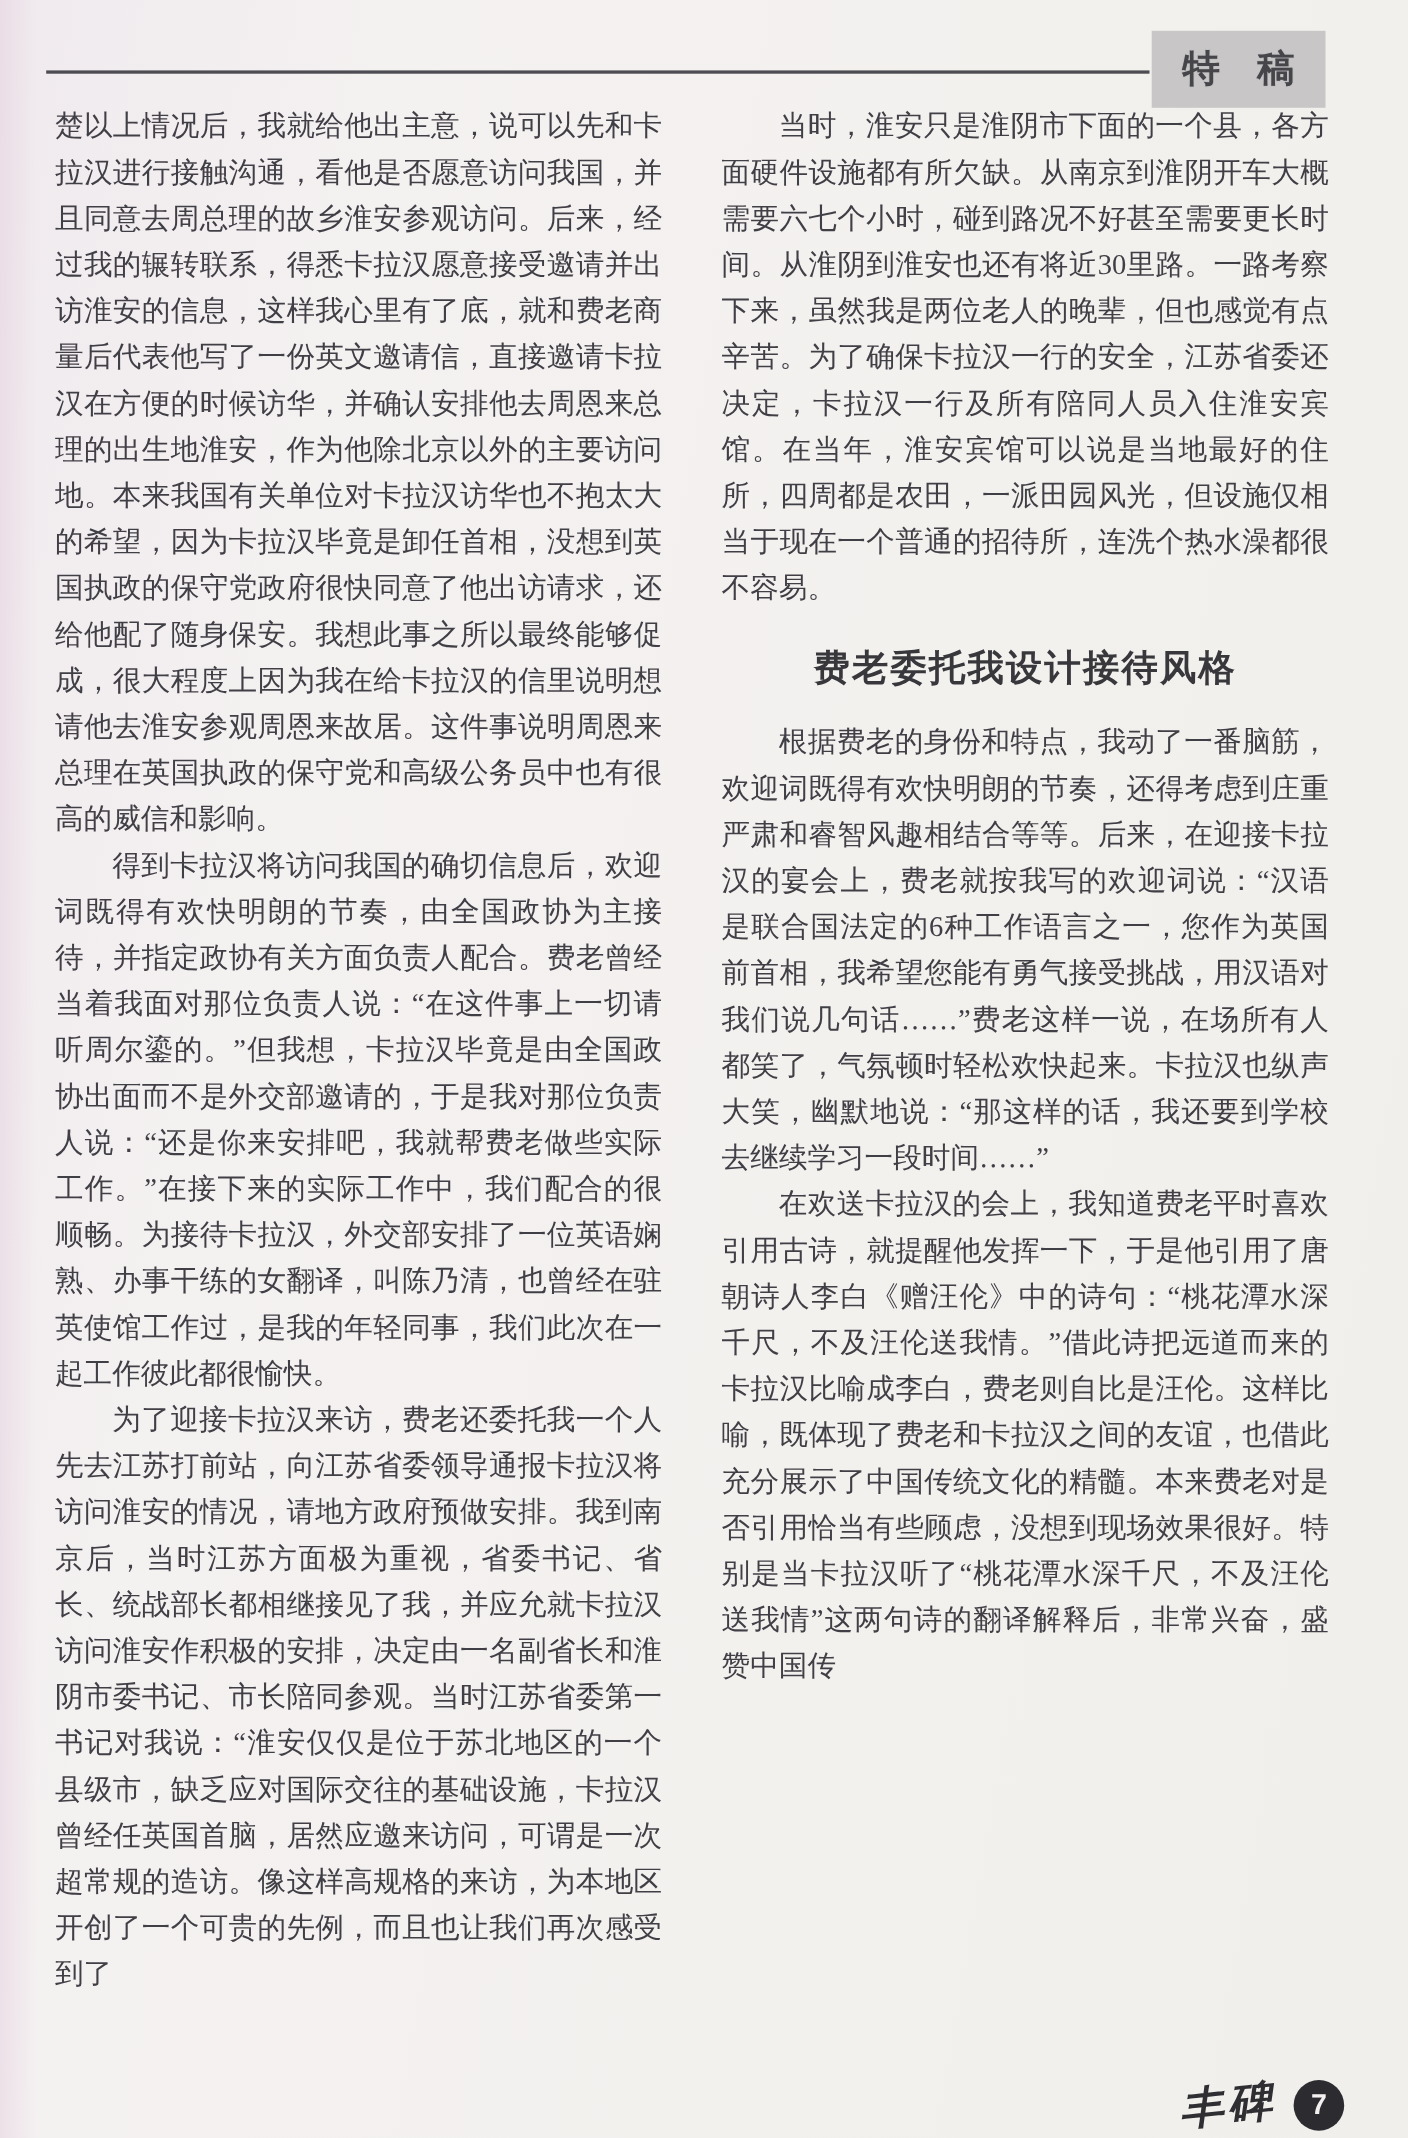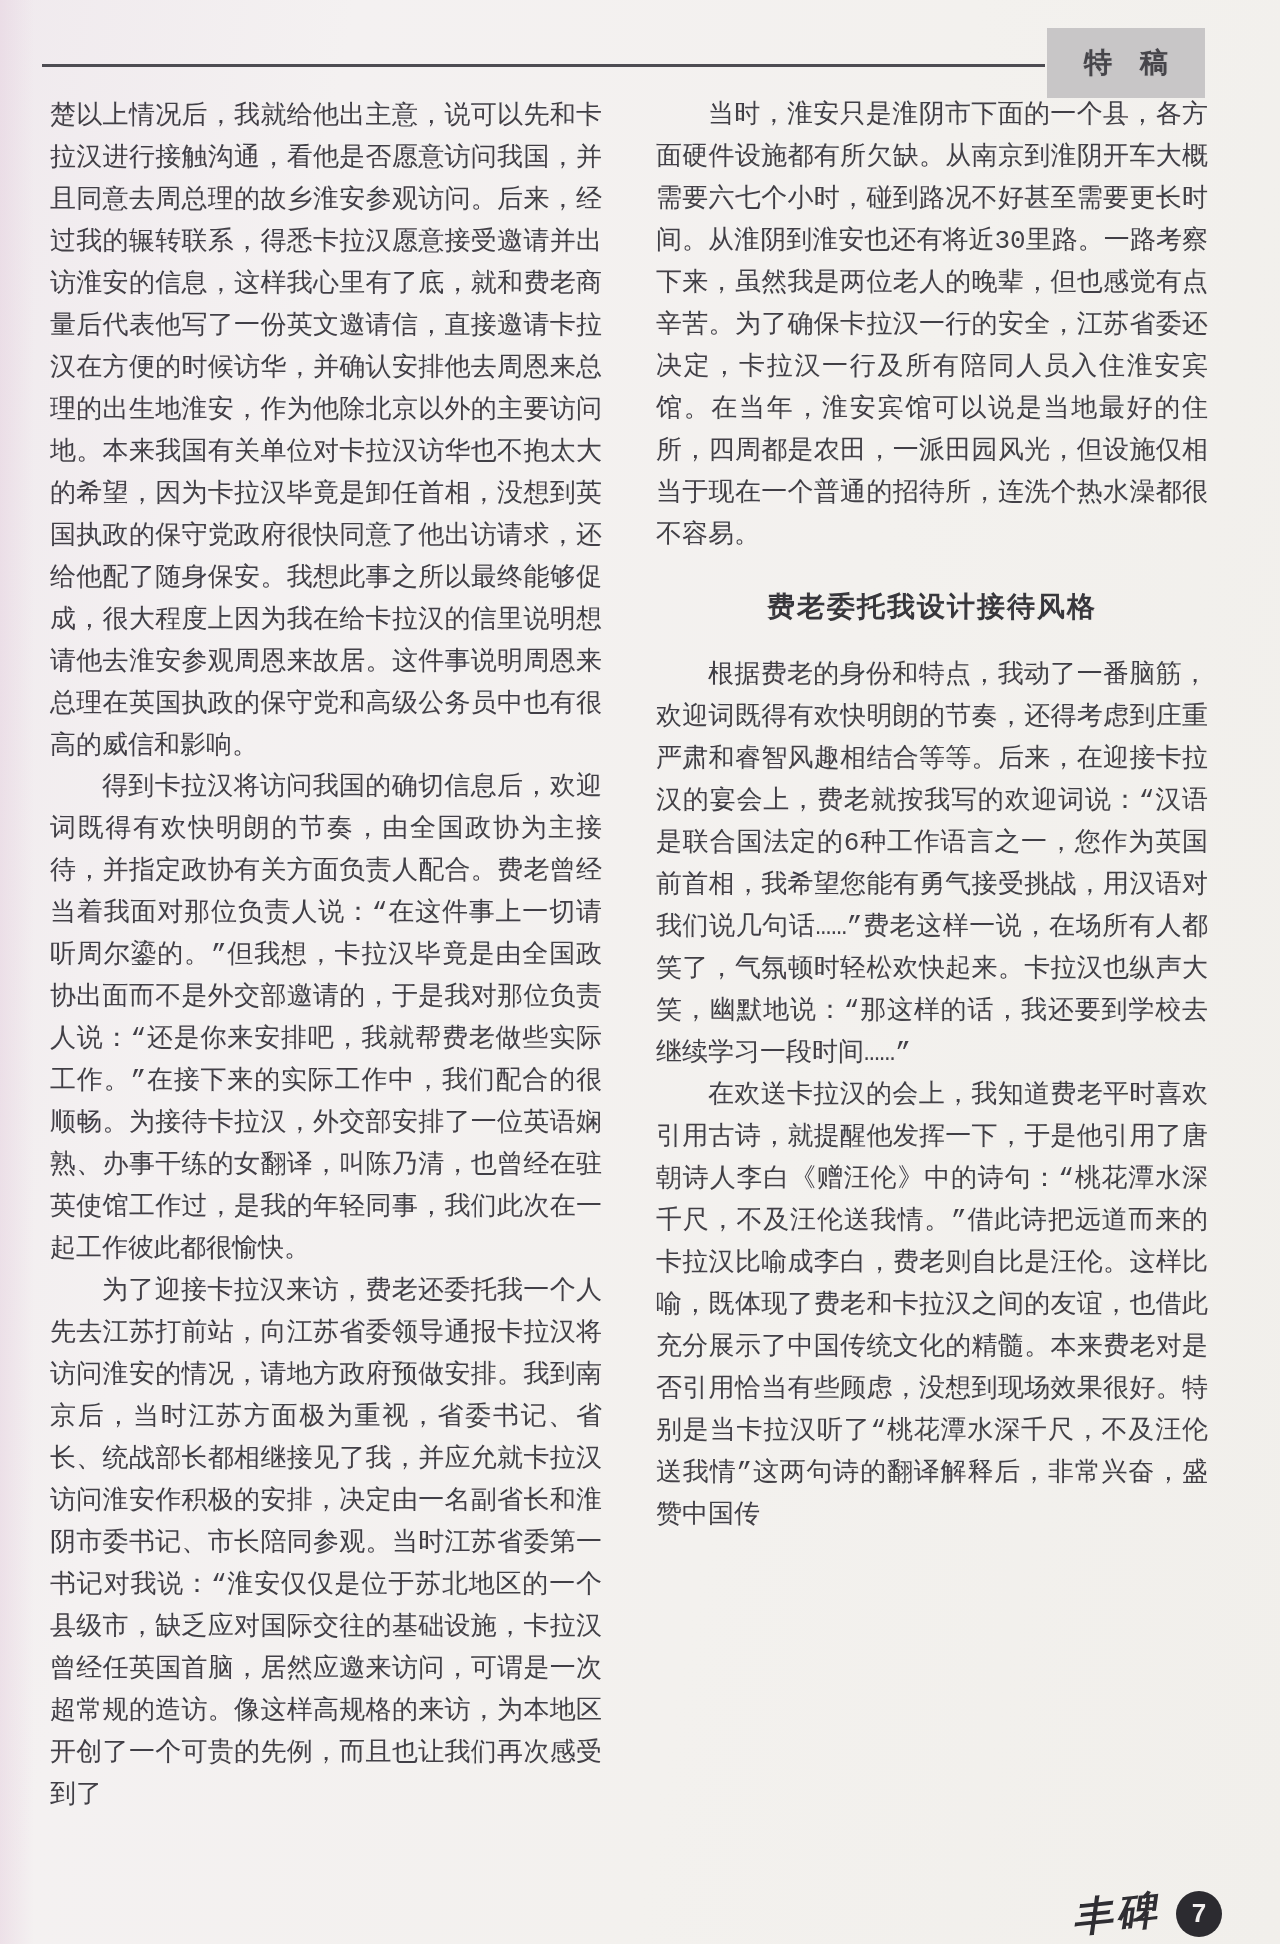--- a/index.html
+++ b/index.html
@@ -20,37 +20,37 @@
   }
   .rule{
     position:absolute;left:42px;top:64px;width:1003px;height:3px;
     background:var(--rule,#4d4c52);
   }
   .tag{
     position:absolute;left:1047px;top:28px;width:158px;height:70px;
     background:var(--tag-bg,#c8c6c7);
     color:var(--tag-text,#46454a);
     font-family:"Liberation Sans","DejaVu Sans",sans-serif;
-    font-weight:bold;font-size:28px;
+    font-weight:bold;font-size:34px;
     display:flex;align-items:center;justify-content:center;
     text-shadow:0 0 1px rgba(70,69,74,.4);
   }
   .col{
     position:absolute;top:94px;width:552px;
     font-size:26px;line-height:42px;
     text-align:justify;text-justify:inter-ideograph;
     color:var(--body-text,#413f46);
   }
   .col-left{left:50px;}
   .col-right{left:656px;}
   .col p{margin:0;}
-  .col p.ind{text-indent:2em;font-family:Liberation Mono, monospace;}
+  .col p.ind{text-indent:2em;}
   .col h2{
     font-family:"Liberation Sans","DejaVu Sans",sans-serif;
-    font-size:28px;font-weight:bold;letter-spacing:2px;
+    font-size:33px;font-weight:bold;letter-spacing:2px;
     color:#38373c;text-align:center;text-indent:0;
     margin:30px 0 26px 0;
   }
   .footer{
     position:absolute;left:1072px;top:1886px;
     display:flex;align-items:center;gap:16px;
   }
   .logo{
     font-family:"DejaVu Serif","Liberation Serif",serif;
     font-style:italic;font-weight:bold;font-size:40px;

